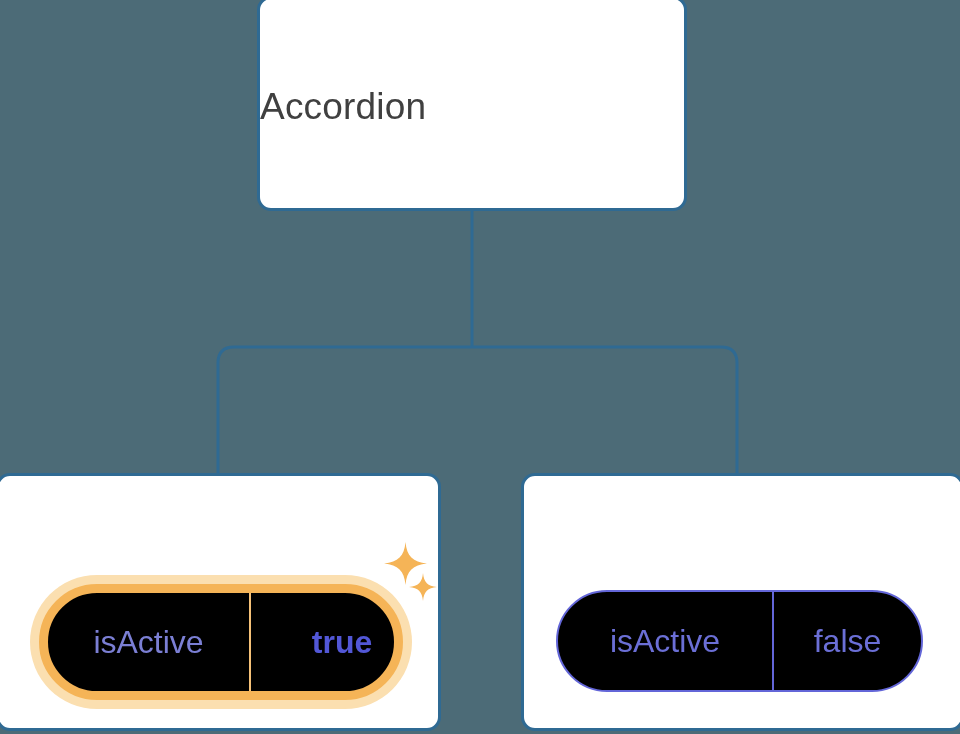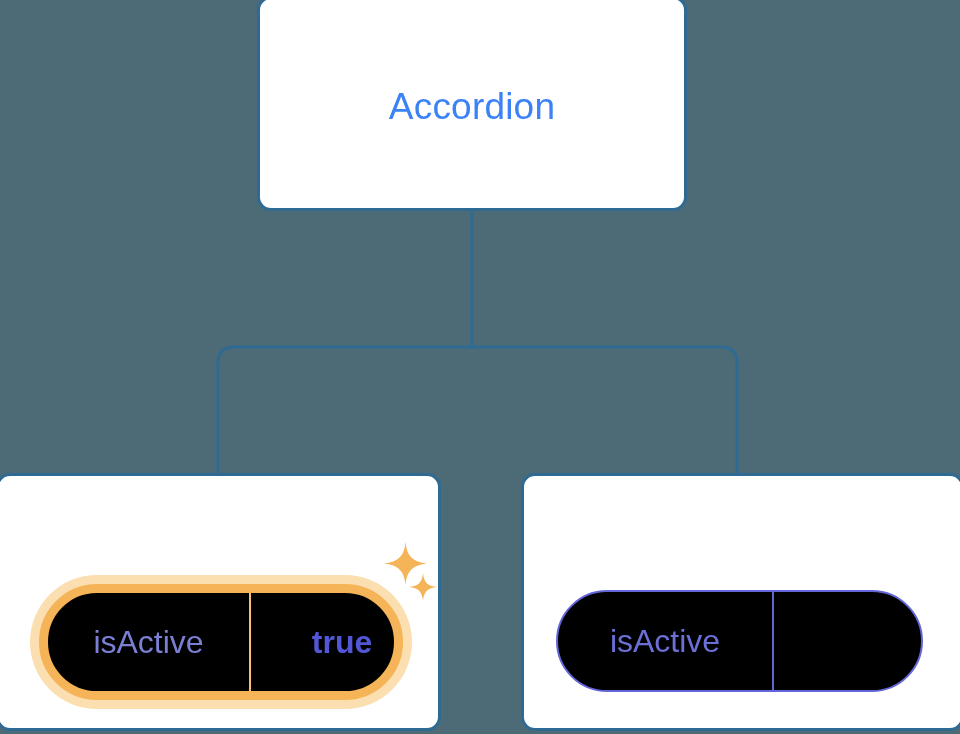--- a/index.html
+++ b/index.html
@@ -37,22 +37,22 @@
     background: #ffffff;
     border: 3px solid #2f6a93;
     border-radius: 14px;
     box-sizing: border-box;
   }
 
   .node-title {
     position: absolute;
     left: 0;
     right: 0;
-    text-align: center;
-    color: #3b82f6;
+    text-align: left;
+    color: #404040;
     font-weight: 400;
     white-space: nowrap;
   }
 
   
   #root-node {
     left: 257px;
     top: -4px;
     width: 430px;
     height: 215px;
@@ -216,15 +216,16 @@
     <path d="M50 0 C53 33 67 47 100 50 C67 53 53 67 50 100 C47 67 33 53 0 50 C33 47 47 33 50 0 Z" fill="#f5b457"></path>
   </svg>
 
   <div class="node-card" id="panel-node-2">
     
   </div>
 
   <div class="prop-pill plain" id="prop-pill-2">
     <div class="prop-cell prop-key">isActive</div>
     <div class="prop-divider"></div>
+    <div class="prop-cell prop-val">false</div>
   </div>
 
 </div>
 
 </body></html>

